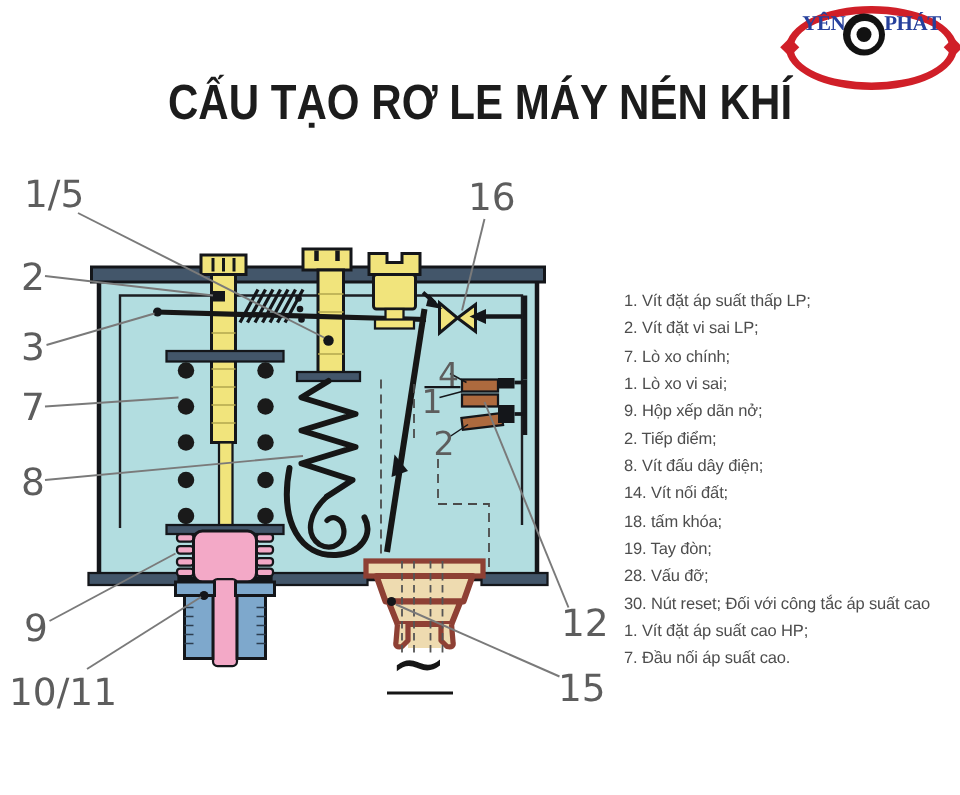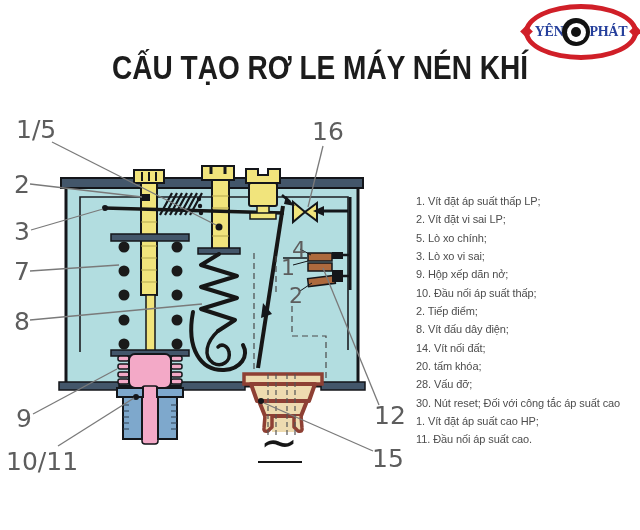--- a/index.html
+++ b/index.html
@@ -4,21 +4,21 @@
 <style>
   html,body{margin:0;padding:0;background:#fff;}
   .stage{position:relative;width:640px;height:530px;background:#ffffff;overflow:hidden;
          font-family:"Liberation Sans",sans-serif;}
   .title{position:absolute;left:0;top:49px;width:640px;text-align:center;
          font-weight:bold;font-size:33px;color:#1c1c1c;transform:scaleX(.85);
          white-space:nowrap;}
   
   .logo{position:absolute;right:2px;top:4px;width:114px;height:56px;
         border:5px solid #d01f28;border-radius:50%;box-sizing:border-box;
-        display:flex;align-items:center;justify-content:center;background:#fff;}
+        display:flex;justify-content:center;background:#fff;}
   .logo-text{font-family:"Liberation Serif",serif;font-weight:bold;
              color:#26409c;font-size:14px;letter-spacing:-.3px;}
   .emblem{width:28px;height:28px;border-radius:50%;background:#121212;
           display:flex;align-items:center;justify-content:center;margin:0 -1px;flex:none;}
   .em-w{width:19px;height:19px;border-radius:50%;background:#fff;
         display:flex;align-items:center;justify-content:center;}
   .em-b{width:10px;height:10px;border-radius:50%;background:#121212;}
   .diamond{position:absolute;width:9px;height:9px;background:#d01f28;
            transform:rotate(45deg);top:50%;margin-top:-5px;}
   .dl{left:-7px;} .dr{right:-7px;}
@@ -217,27 +217,27 @@
     <text class="callout" x="374" y="424">12</text>
     <text class="callout" x="372" y="467">15</text>
     <text class="callout-sm" x="292" y="257">4</text>
     <text class="callout-sm" x="281" y="275">1</text>
     <text class="callout-sm" x="289" y="303">2</text>
   </svg>
 
   <div class="legend">
     <div>1. Vít đặt áp suất thấp LP;</div>
     <div>2. Vít đặt vi sai LP;</div>
-    <div>5. Lò xo chính;</div>
-    <div>3. Lò xo vi sai;</div>
+    <div>7. Lò xo chính;</div>
+    <div>1. Lò xo vi sai;</div>
     <div>9. Hộp xếp dãn nở;</div>
-    <div>10. Đầu nối áp suất thấp;</div>
     <div>2. Tiếp điểm;</div>
     <div>8. Vít đấu dây điện;</div>
     <div>14. Vít nối đất;</div>
-    <div>20. tấm khóa;</div>
+    <div>18. tấm khóa;</div>
+    <div>19. Tay đòn;</div>
     <div>28. Vấu đỡ;</div>
     <div>30. Nút reset; Đối với công tắc áp suất cao</div>
     <div>1. Vít đặt áp suất cao HP;</div>
-    <div>11. Đầu nối áp suất cao.</div>
+    <div>7. Đầu nối áp suất cao.</div>
   </div>
 
 </div>
 
 </body></html>

